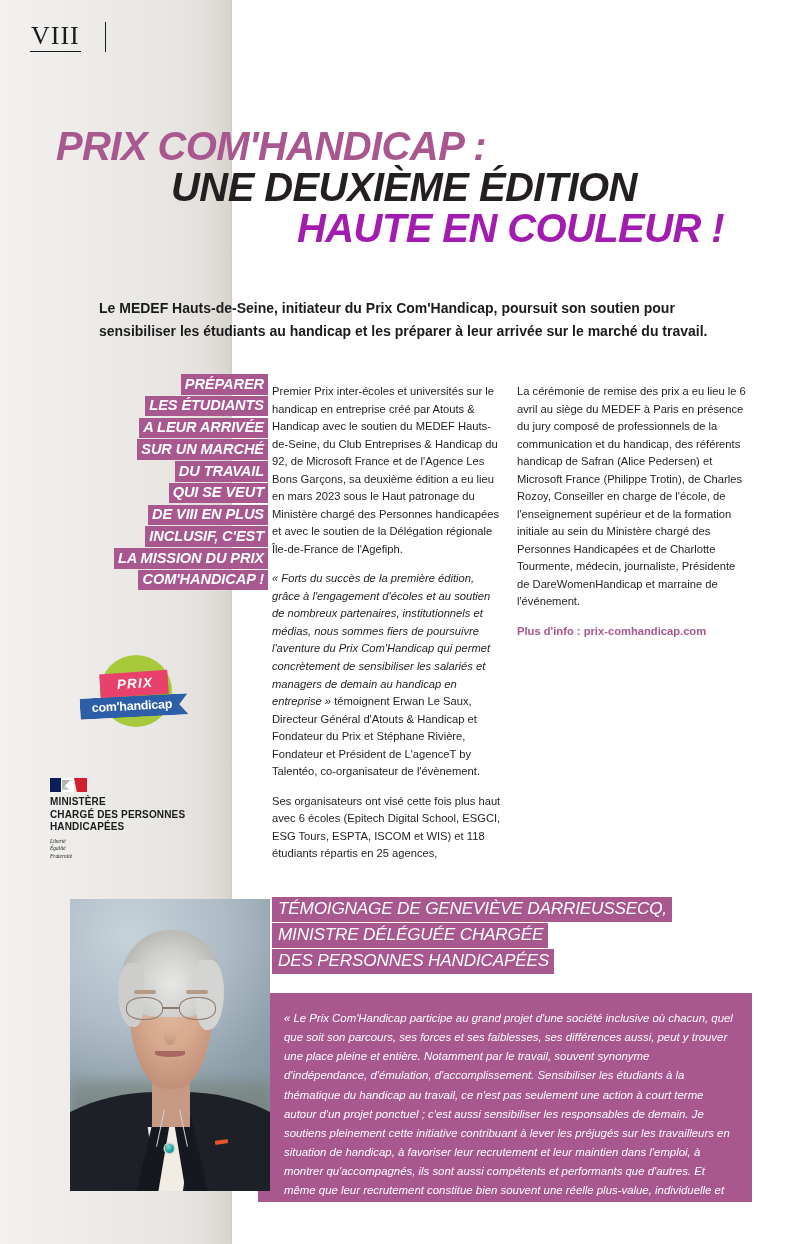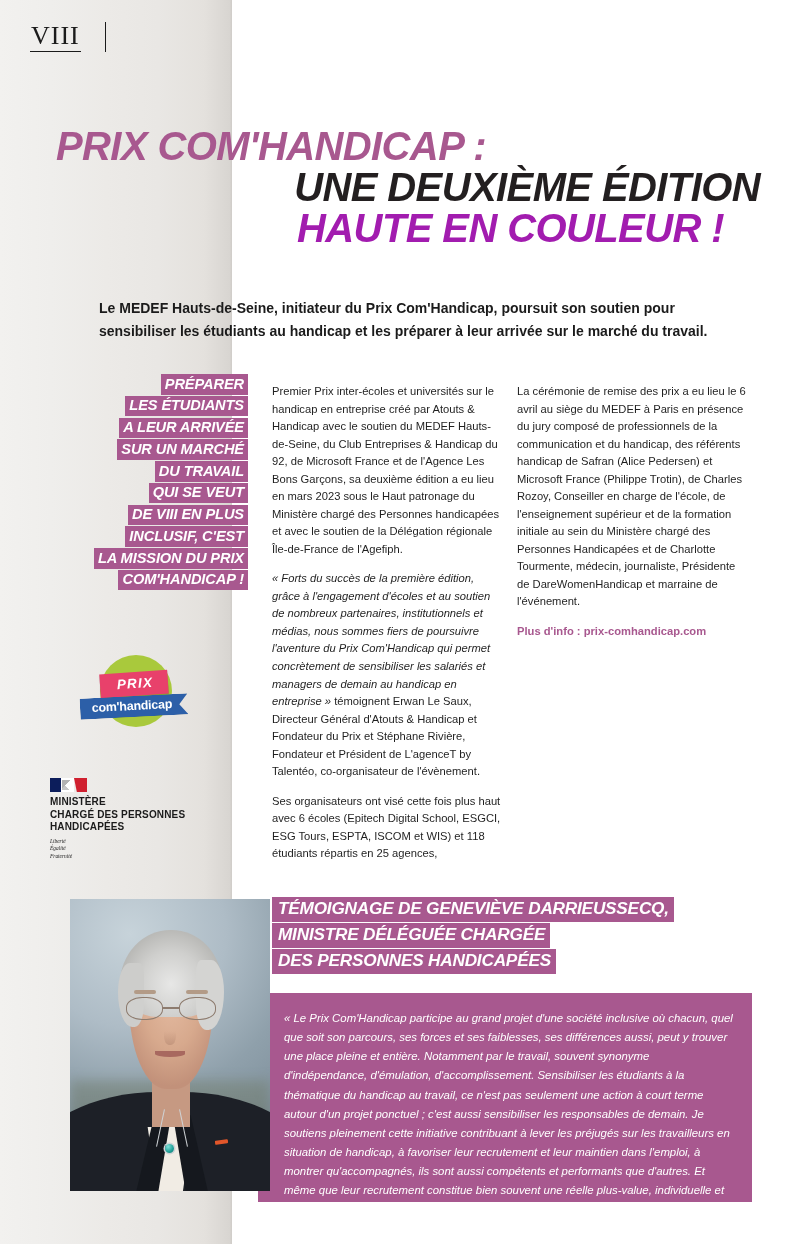--- a/index.html
+++ b/index.html
@@ -65,38 +65,38 @@
   }
   .headline div {
     font-weight: bold;
     font-style: italic;
     font-size: 40px;
     line-height: 1.02;
     letter-spacing: -0.6px;
     white-space: nowrap;
   }
   .hl-1 { color: #a8588f; text-align: left;   padding-left: 8px; }
-  .hl-2 { color: #231f20; text-align: right; }
+  .hl-2 { color: #231f20; text-align: center; }
   .hl-3 { color: #a21caf; text-align: right;  padding-right: 36px; }
 
   
   .standfirst {
     position: absolute;
     left: 99px; top: 297px;
     width: 645px;
     font-size: 14px;
     font-weight: bold;
     line-height: 1.62;
     color: #1b1b1b;
   }
 
   
   .pull {
     position: absolute;
-    left: 48px; top: 374px;
+    left: 68px; top: 374px;
     width: 200px;
     text-align: right;
   }
   .pull span {
     display: inline-block;
     background: #a8588f;
     color: #ffffff;
     font-weight: bold;
     font-style: italic;
     font-size: 14.6px;
@@ -224,21 +224,21 @@
   }
   .testi-head {
     position: absolute;
     left: 272px; top: 897px;
     width: 480px;
   }
   .testi-head span {
     display: inline-block;
     background: #a8588f;
     color: #ffffff;
-    font-weight: bold;
+    font-weight: normal;
     font-style: italic;
     font-size: 17.2px;
     line-height: 1.0;
     letter-spacing: -0.2px;
     padding: 3px 5px 4.5px 6px;
     margin-bottom: 1.5px;
     white-space: nowrap;
   }
   .testi-quote {
     position: absolute;

